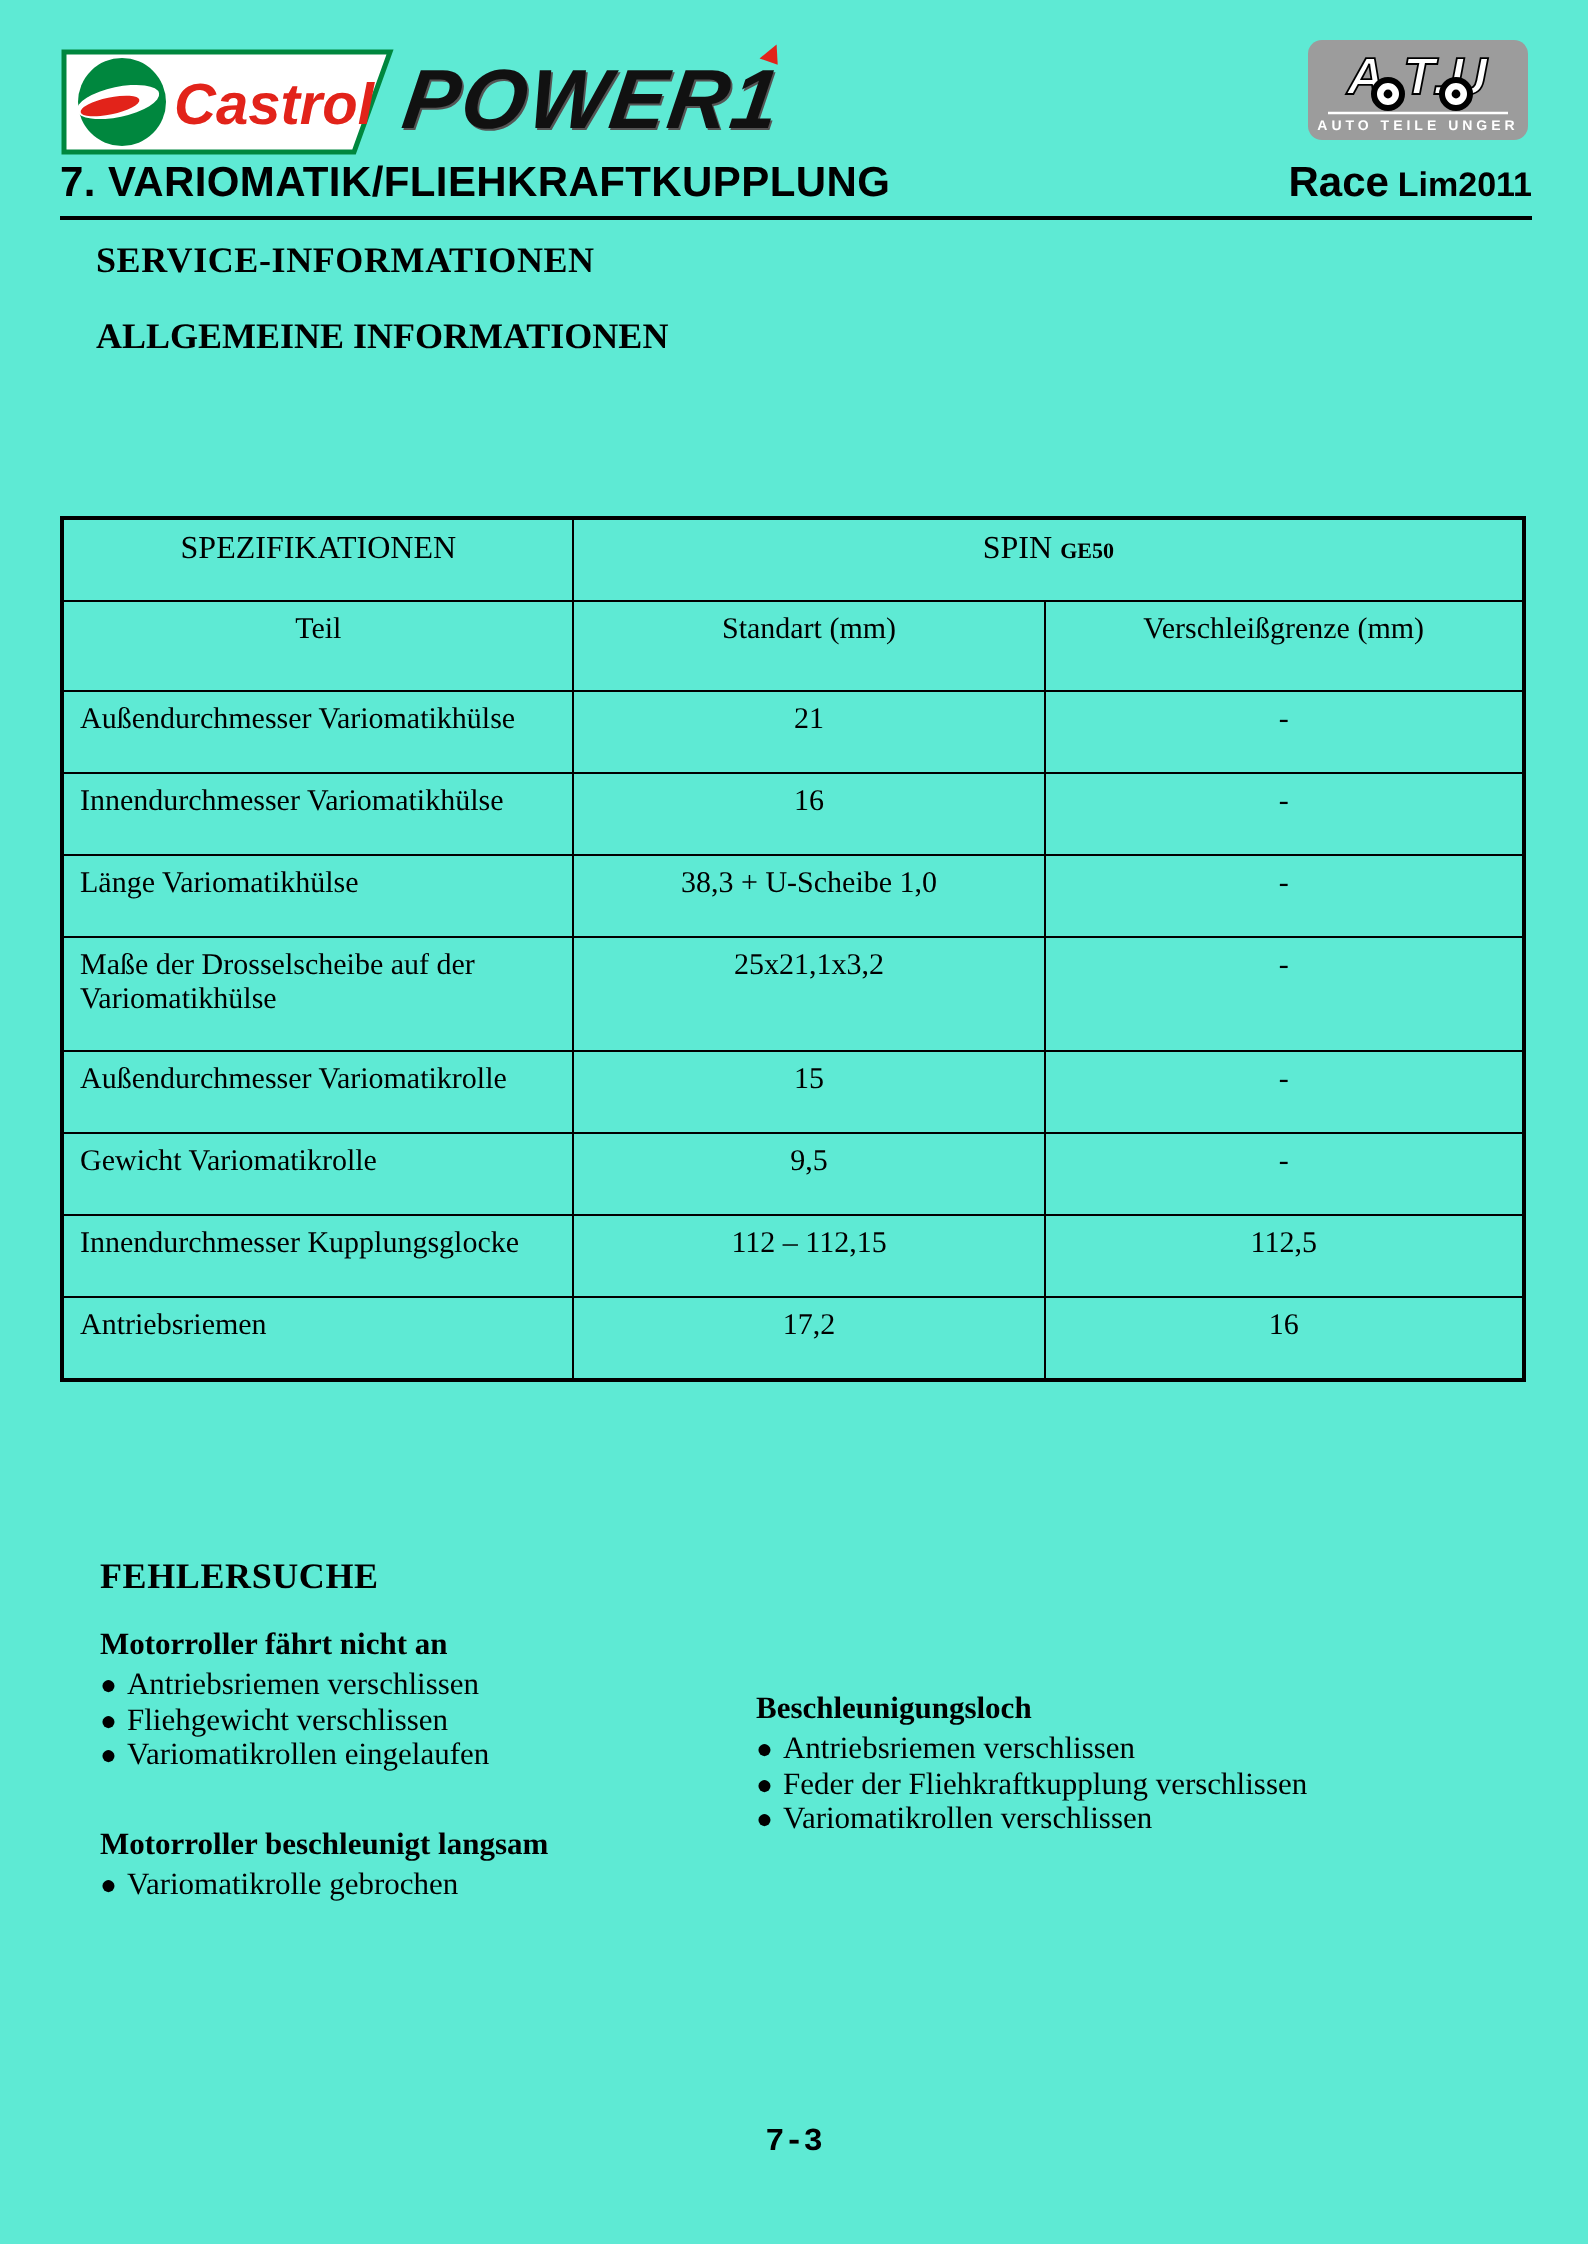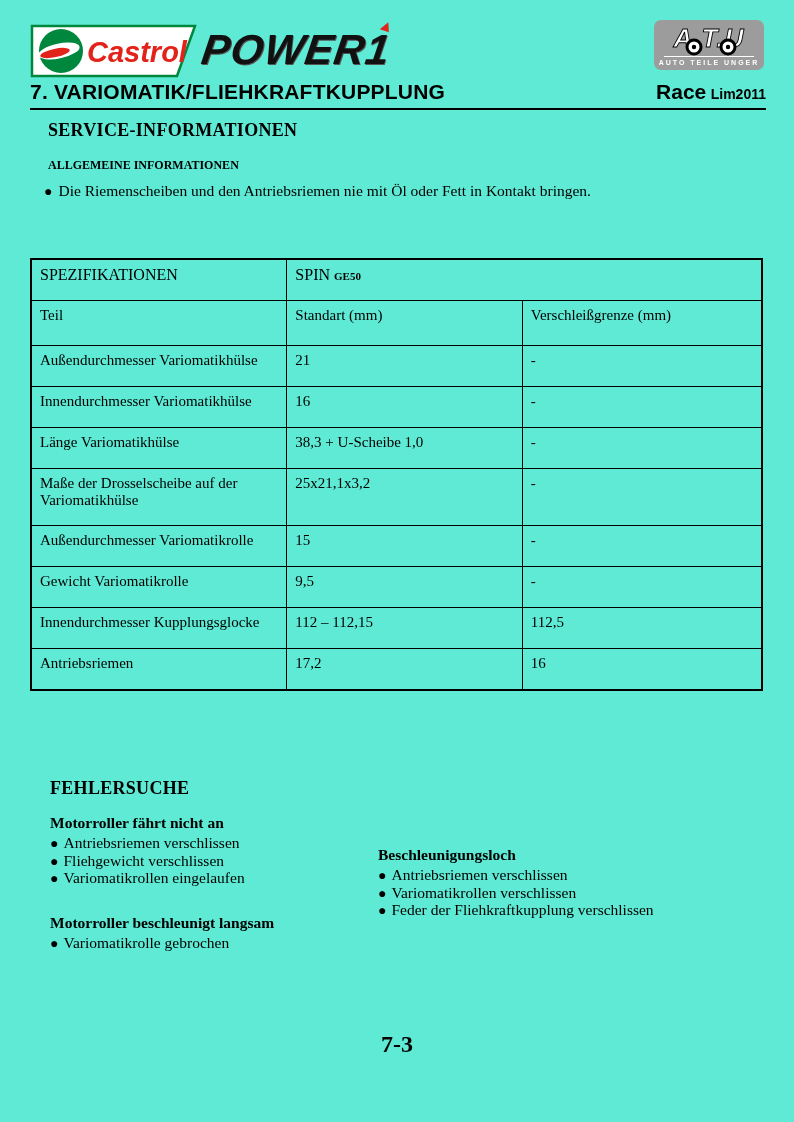--- a/index.html
+++ b/index.html
@@ -37,50 +37,50 @@
   .atu-logo { position: absolute; right: 2px; top: 0; }
 
   .chapter-row {
     position: absolute; top: 80px; left: 30px; right: 28px;
     display: flex; justify-content: space-between; align-items: flex-end;
     border-bottom: 2.5px solid #000; padding-bottom: 4px;
     font-family: "Liberation Sans", sans-serif;
   }
   .chapter-title { font-size: 21px; font-weight: bold; letter-spacing: 0.2px; }
   .model-name   { font-size: 21px; font-weight: bold; }
-  .model-suffix { font-size: 14px; font-weight: bold; }
+  .model-suffix { font-size: 17px; font-weight: bold; }
 
   
   .service-title {
     position: absolute; top: 120px; left: 48px;
     font-size: 18px; font-weight: bold; letter-spacing: 0.3px;
   }
   .allgemeine-title {
     position: absolute; top: 158px; left: 48px;
-    font-size: 12px; font-weight: bold;
+    font-size: 18px; font-weight: bold;
   }
   .general-bullet {
     position: absolute; top: 182px; left: 44px;
     font-size: 15.5px;
   }
   .bullet-dot { font-size: 14px; margin-right: 6px; }
 
   
   .spec-table {
     position: absolute; top: 258px; left: 30px;
     width: 733px;
     border-collapse: collapse;
     font-size: 15px;
   }
   .spec-table th, .spec-table td {
     border: 1.5px solid #000;
     padding: 6px 8px 16px 8px;
     vertical-align: top;
     font-weight: normal;
-    text-align: left;
+    text-align: center;
   }
   .spec-table { border: 2.5px solid #000; }
   .spec-table .col-teil  { width: 35%; }
   .spec-table .col-std   { width: 32.2%; }
   .spec-table .col-grenz { width: 32.8%; }
   .spec-table .cell-left { text-align: left; }
   .spec-th-spez { text-align: left; font-weight: bold; font-size: 16px; padding-bottom: 14px; }
   .spec-th-spin { font-weight: bold; font-size: 16px; padding-bottom: 14px; }
   .spec-th-spin .spin-sub { font-size: 11px; font-weight: bold; }
   .row-h1 td, .row-h1 th { height: 14px; }
@@ -101,24 +101,24 @@
   .group-heading { font-size: 15.5px; font-weight: bold; margin: 0 0 3px 0; }
   .group-list { list-style: none; margin: 0; padding: 0; font-size: 15.5px; }
   .group-list li { line-height: 16.5px; }
   .group-list .bullet-dot { margin-right: 5px; }
   .fehler-group2 {
     position: absolute; top: 914px; left: 50px; width: 400px;
   }
 
   
   .page-number {
-    position: absolute; top: 1031px; left: 0; right: 0;
+    position: absolute; top: 1062px; left: 0; right: 0;
     text-align: center;
-    font-family: Liberation Serif, serif;
-    font-size: 24px; font-weight: bold;
+    font-family: Liberation Mono, monospace;
+    font-size: 16px; font-weight: bold;
   }
 </style>
 </head>
 <body>
 
 <div class="page">
 
   <div class="logo-row">
 
     <svg class="castrol-logo" width="168" height="54" viewBox="0 0 168 54">
@@ -151,23 +151,20 @@
     <span>
       <span class="model-name">Race</span>
       <span class="model-suffix">Lim2011</span>
     </span>
   </div>
 
   <div class="service-title">SERVICE-INFORMATIONEN</div>
 
   <div class="allgemeine-title">ALLGEMEINE INFORMATIONEN</div>
 
-  <div class="general-bullet">
-    <span class="bullet-dot">●</span><span>Die Riemenscheiben und den Antriebsriemen nie mit Öl oder Fett in Kontakt bringen.</span>
-  </div>
 
   <table class="spec-table">
     <colgroup>
       <col class="col-teil">
         <col class="col-std">
         <col class="col-grenz">
     </colgroup>
     <tbody>
         <tr class="row-h1">
       <th class="spec-th-spez">SPEZIFIKATIONEN</th>
@@ -232,22 +229,22 @@
       <ul class="group-list">
         <li><span class="bullet-dot">●</span><span>Antriebsriemen verschlissen</span></li>
         <li><span class="bullet-dot">●</span><span>Fliehgewicht verschlissen</span></li>
         <li><span class="bullet-dot">●</span><span>Variomatikrollen eingelaufen</span></li>
       </ul>
     </div>
     <div class="fehler-col-right">
       <p class="group-heading">Beschleunigungsloch</p>
       <ul class="group-list">
         <li><span class="bullet-dot">●</span><span>Antriebsriemen verschlissen</span></li>
+        <li><span class="bullet-dot">●</span><span>Feder der Fliehkraftkupplung verschlissen</span></li>
         <li><span class="bullet-dot">●</span><span>Variomatikrollen verschlissen</span></li>
-        <li><span class="bullet-dot">●</span><span>Feder der Fliehkraftkupplung verschlissen</span></li>
       </ul>
     </div>
   </div>
 
   <div class="fehler-group2">
     <p class="group-heading">Motorroller beschleunigt langsam</p>
     <ul class="group-list">
       <li><span class="bullet-dot">●</span><span>Variomatikrolle gebrochen</span></li>
     </ul>
   </div>

